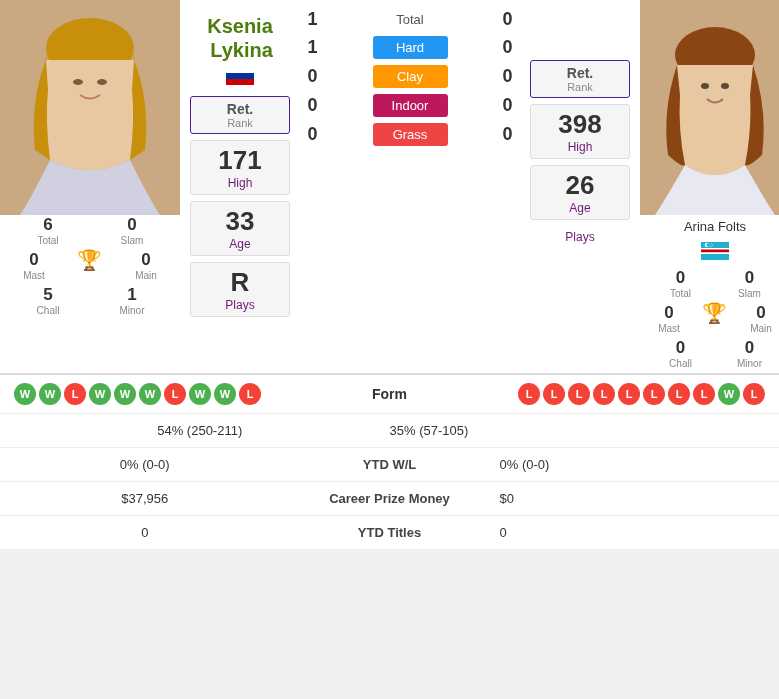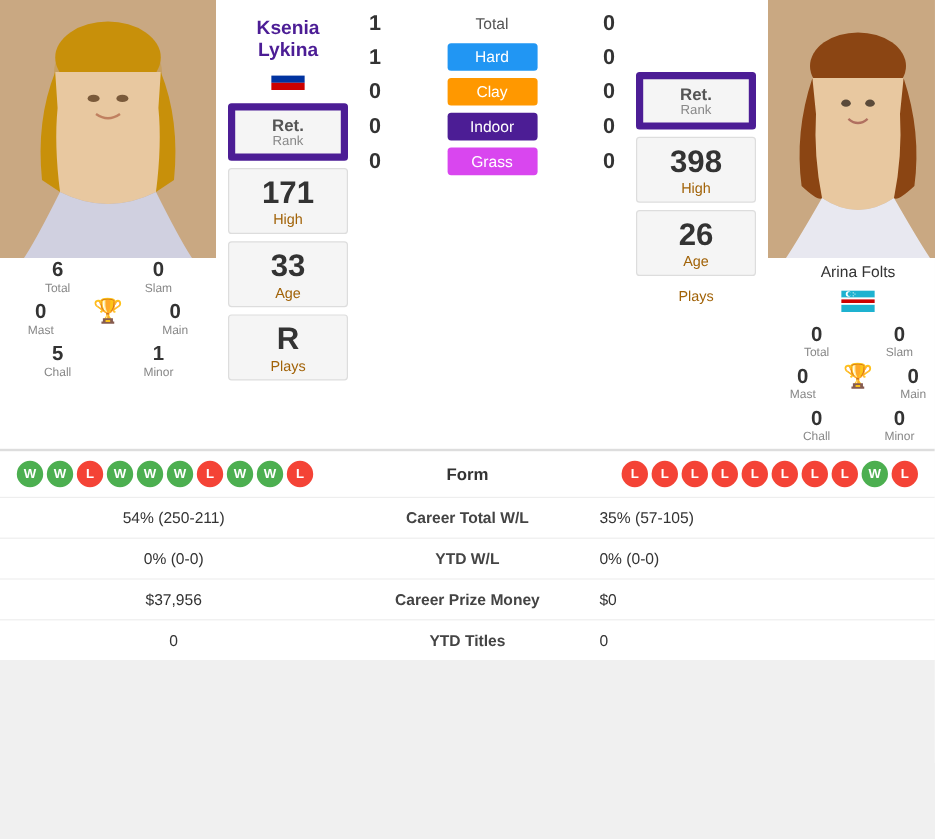--- a/index.html
+++ b/index.html
@@ -25,22 +25,22 @@
       font-size: 17px;
       font-weight: bold;
       color: #333;
       text-align: center;
       margin-top: 8px;
       line-height: 1.3;
     }
 
     .surface-hard { background: #2196F3; }
     .surface-clay { background: #FF9800; }
-    .surface-indoor { background: #4c1d95; }
-    .surface-grass { background: #d946ef; }
+    .surface-indoor { background: #be185d; }
+    .surface-grass { background: #ef4444; }
 
     .form-badges {
       display: flex;
       gap: 3px;
     }
 
     .form-badge {
       width: 22px;
       height: 22px;
       border-radius: 50%;
@@ -168,21 +168,21 @@
       height: 18px;
     }
 
     .flag-uz {
       width: 28px;
       height: 18px;
     }
 
     .ret-box {
       background: #f5f5f5;
-      border: 6px solid #4c1d95;
+      border: 1px solid #4c1d95;
       border-radius: 3px;
       padding: 4px 12px;
       text-align: center;
       margin-top: 6px;
       width: 100px;
     }
 
     .ret-val {
       font-size: 14px;
       font-weight: bold;
@@ -205,21 +205,21 @@
     }
 
     .big-val {
       font-size: 26px;
       font-weight: bold;
       color: #333;
     }
 
     .big-lbl {
       font-size: 12px;
-      color: #a16207;
+      color: #701a75;
     }
 
     .match-row {
       display: flex;
       align-items: center;
       margin: 3px 0;
       width: 220px;
       justify-content: space-between;
     }
 
@@ -345,21 +345,21 @@
           </div>
           <div class="ps-cell">
             <div class="ps-val">1</div>
             <div class="ps-lbl">Minor</div>
           </div>
         </div>
       </div>
     </div>
 
     <div class="left-center-block">
-      <div class="player-name-top" style="font-size:16px;font-weight:bold;text-align:center;color:#4c1d95;line-height:1.2;">
+      <div class="player-name-top" style="font-size:20px;font-weight:bold;text-align:right;color:#4d7c0f;line-height:1.2;">
         <span>Ksenia</span><br>
         <span>Lykina</span>
       </div>
 
       <svg class="flag-ru" viewBox="0 0 28 18" xmlns="http://www.w3.org/2000/svg" style="margin:5px auto;display:block;">
         <rect width="28" height="6" fill="#fff"></rect>
         <rect y="6" width="28" height="6" fill="#0033a0"></rect>
         <rect y="12" width="28" height="6" fill="#cc0000"></rect>
       </svg>
       <div class="ret-box">
@@ -530,21 +530,20 @@
         <div class="form-badge badge-l">L</div>
         <div class="form-badge badge-l">L</div>
         <div class="form-badge badge-l">L</div>
         <div class="form-badge badge-w">W</div>
         <div class="form-badge badge-l">L</div>
       </div>
   </div>
 
   <div class="info-row">
     <div class="info-left">54% (250-211)</div>
-    <div class="info-center">Career Total W/L</div>
     <div class="info-right">35% (57-105)</div>
   </div>
 
   <div class="info-row">
     <div class="info-left">0% (0-0)</div>
     <div class="info-center">YTD W/L</div>
     <div class="info-right">0% (0-0)</div>
   </div>
 
   <div class="info-row">

